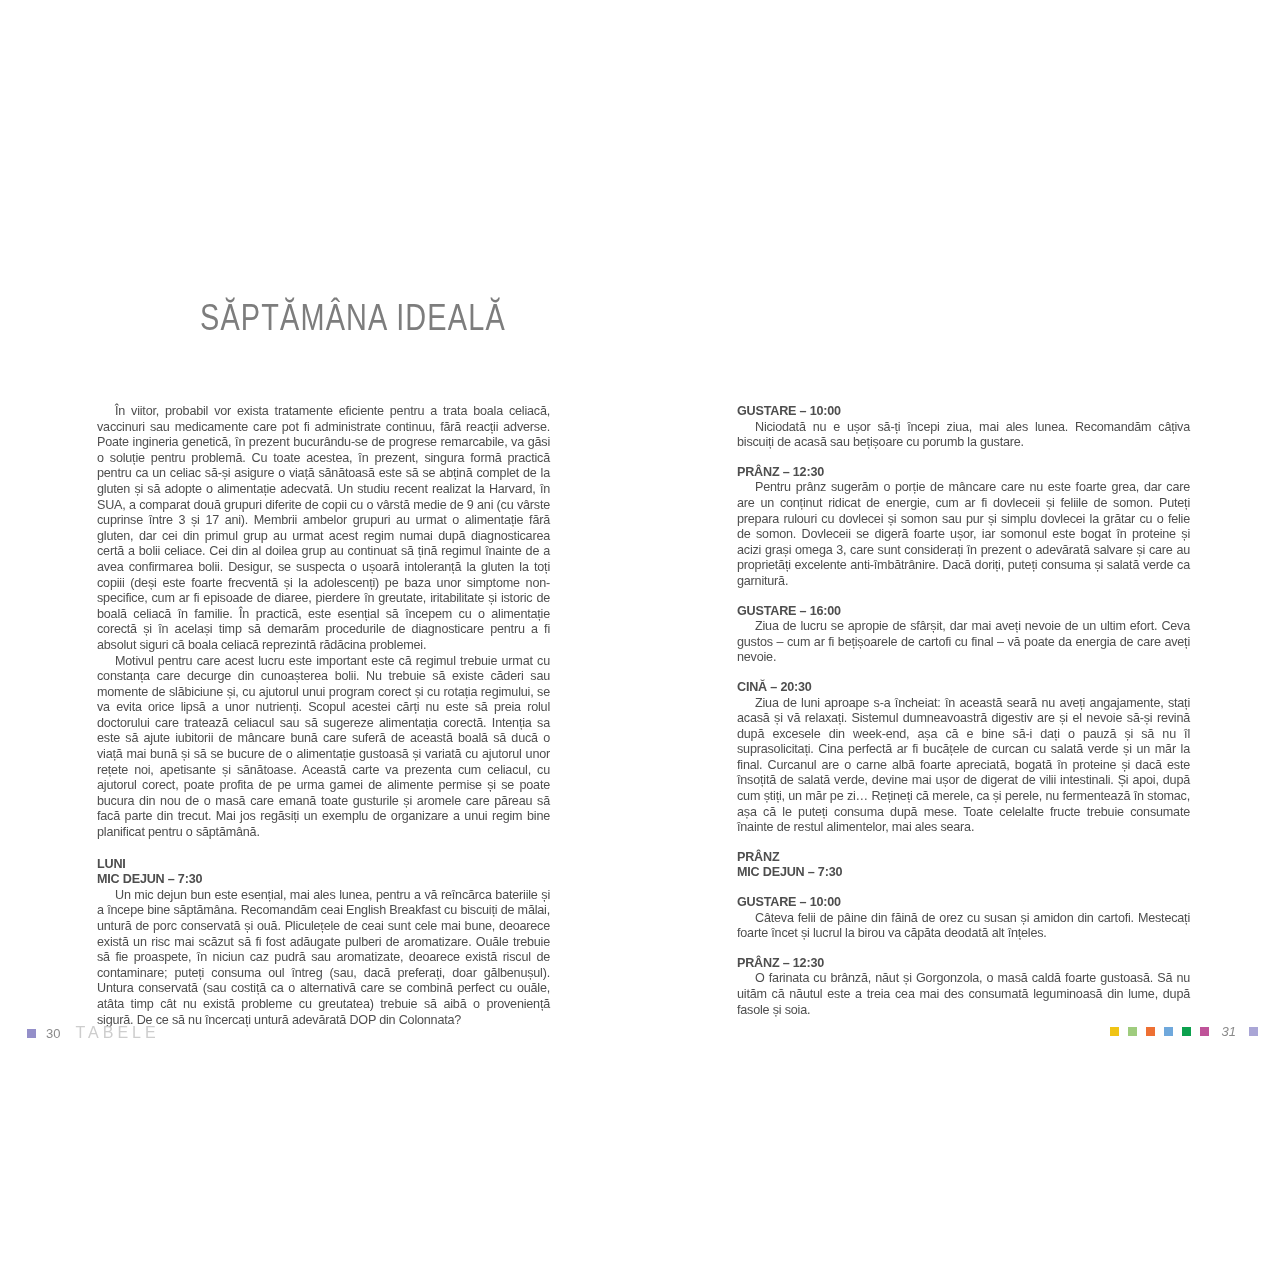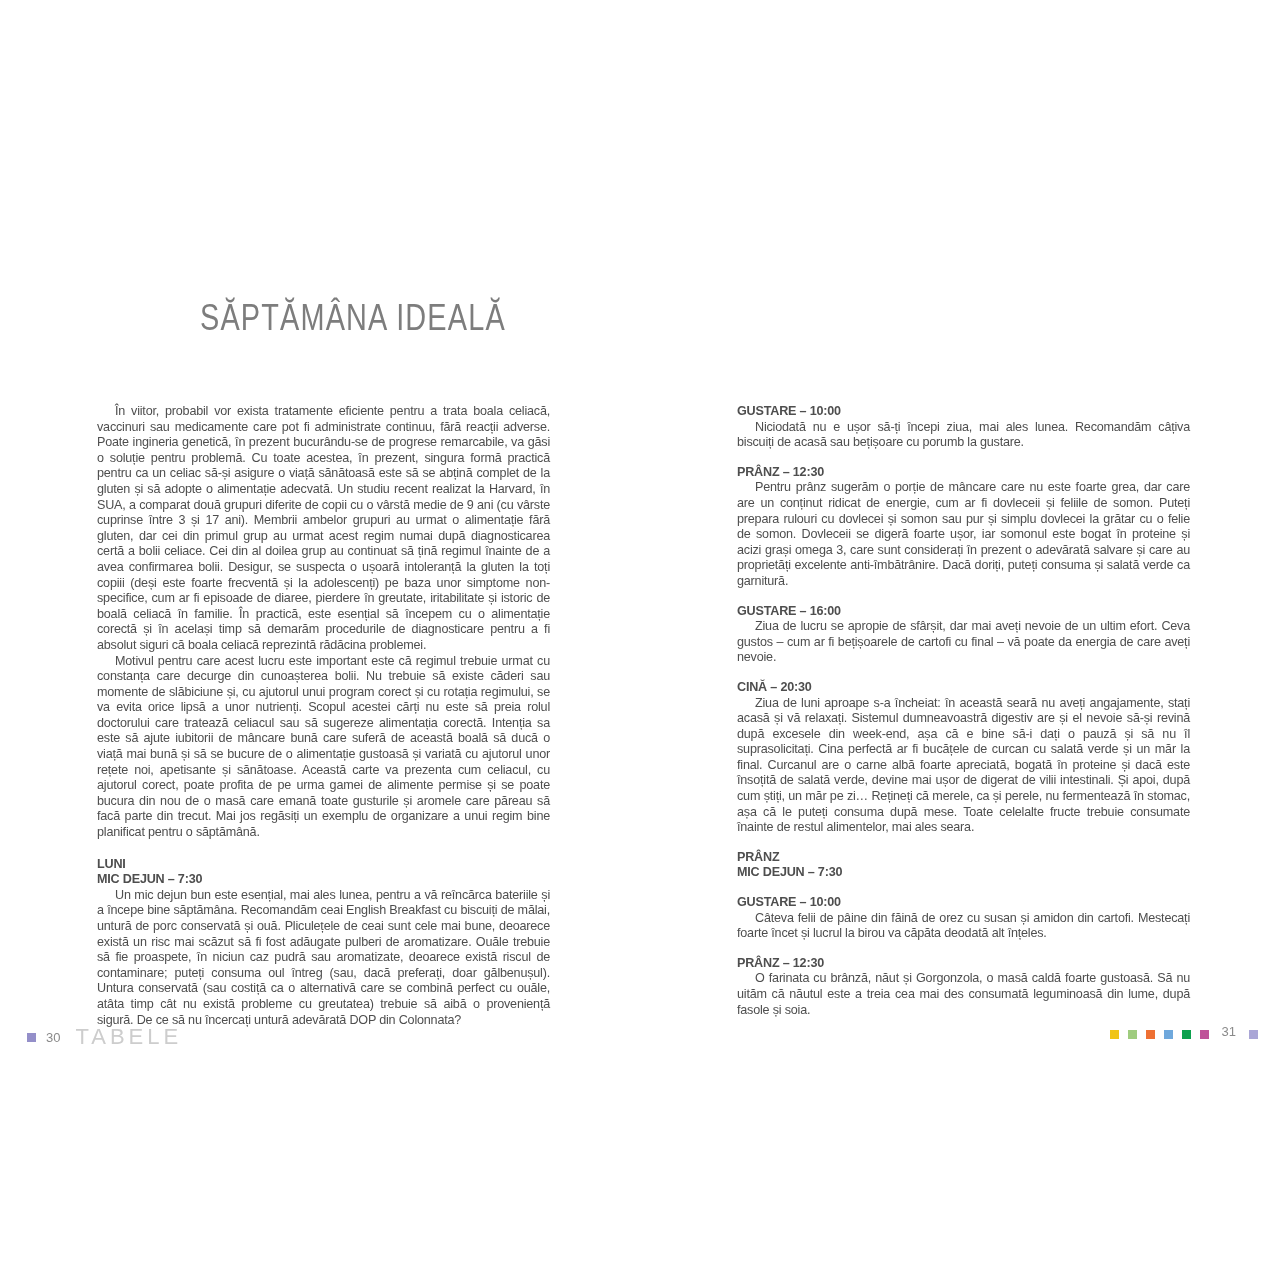--- a/index.html
+++ b/index.html
@@ -25,27 +25,27 @@
   .meal{margin:0 0 14px 0;}
   .meal-h{font-weight:700;}
   .day-name{font-weight:700;}
   .day-block{margin-top:16px;}
   .footer-left{
     position:absolute;left:27px;top:1024px;
     display:flex;align-items:center;
   }
   .footer-right{
     position:absolute;right:22px;top:1024px;
-    display:flex;align-items:flex-end;gap:9px;
+    display:flex;align-items:center;gap:9px;font-style:italic;
   }
   .sq{width:9px;height:9px;flex:0 0 auto;}
   .page-num{color:#8a8a8a;font-size:13px;}
   .footer-left .page-num{margin-left:10px;}
   .footer-left .footer-label{
-    margin-left:15px;color:#cdcdcd;font-size:22px;
+    margin-left:15px;color:#cdcdcd;font-size:16px;
     letter-spacing:4px;font-weight:400;
   }
   .footer-right .page-num{margin:0 4px;}
 </style>
 </head>
 <body>
 
 <div class="page-title">SĂPTĂMÂNA IDEALĂ</div>
 
 <div class="col col-left">

